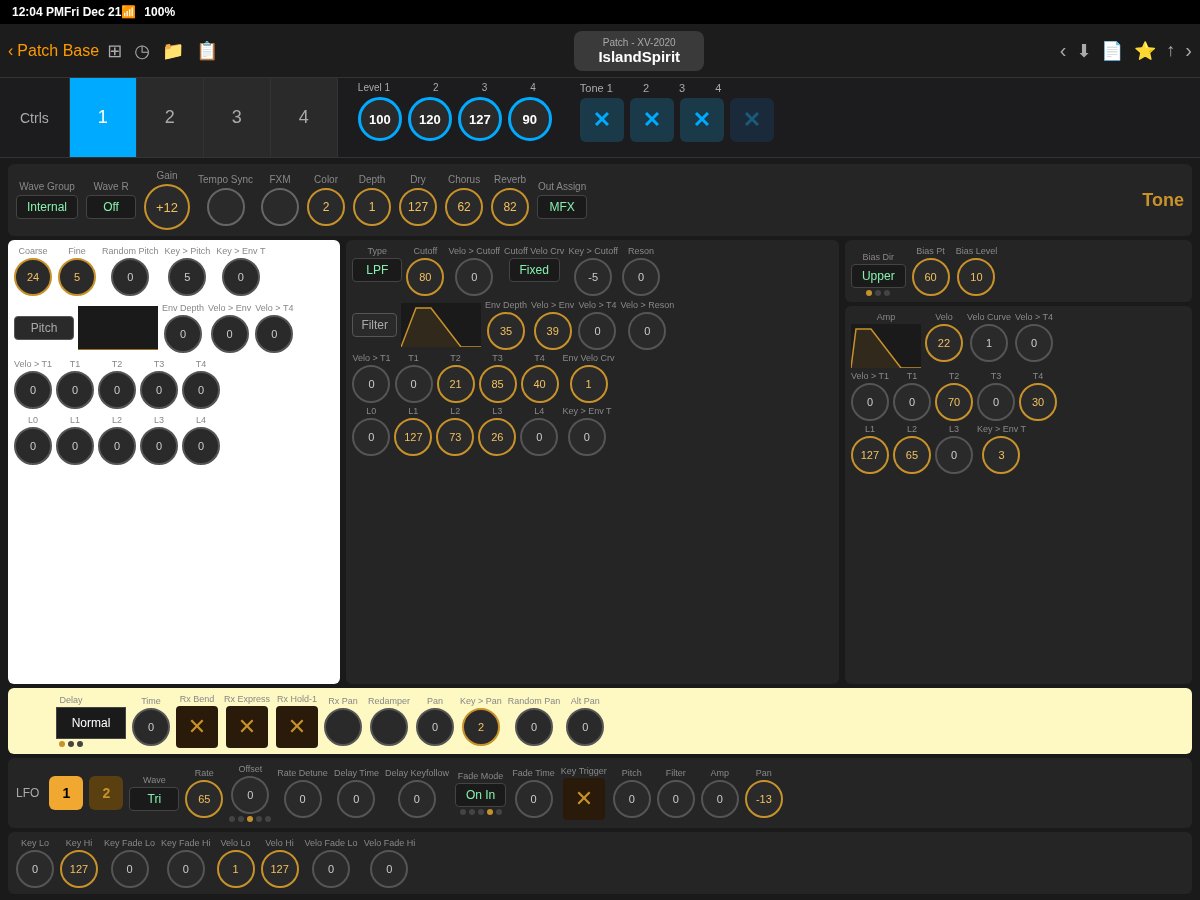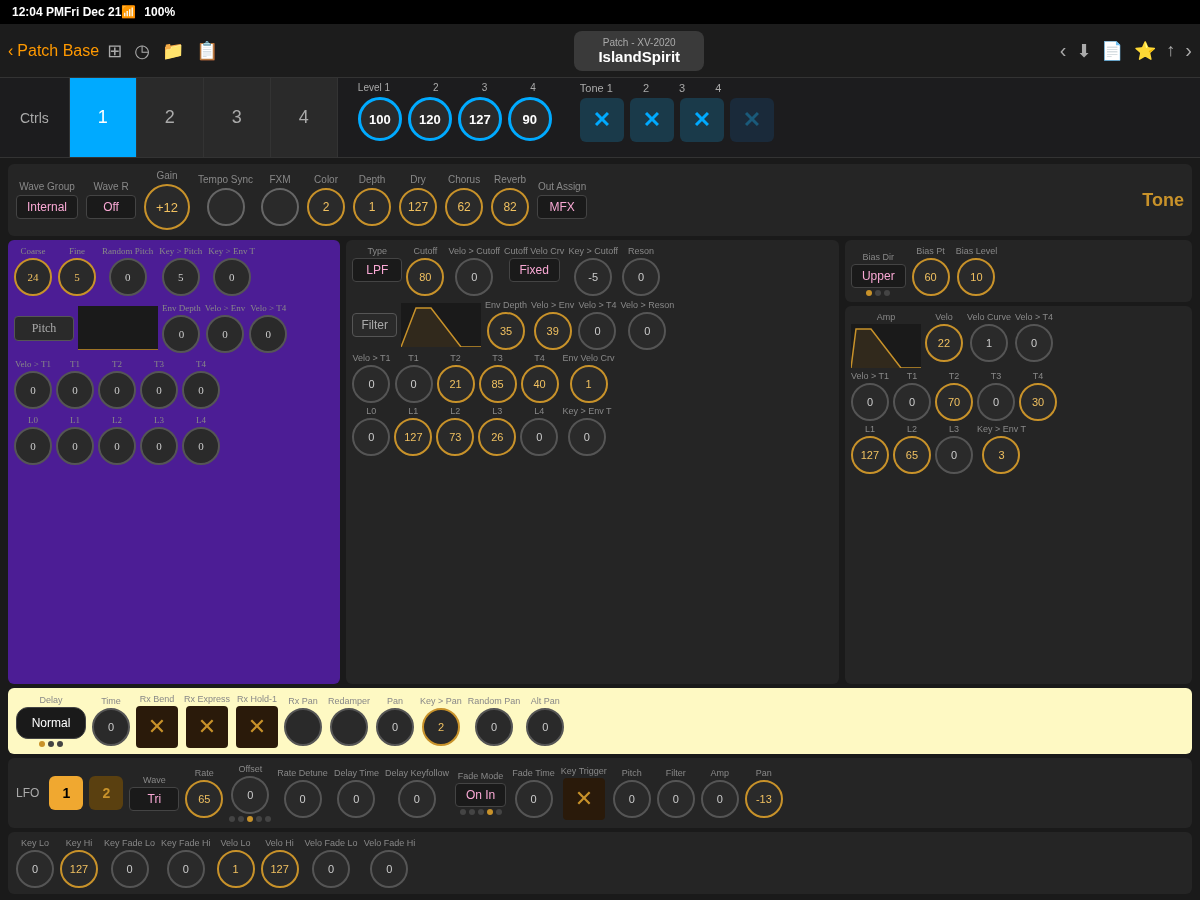--- a/index.html
+++ b/index.html
@@ -168,21 +168,21 @@
       padding: 6px 8px;
       border-radius: 6px;
     }
     .top-row-section { display: flex; flex-direction: column; align-items: center; }
     .top-lbl { font-size: 10px; color: #888; margin-bottom: 3px; }
     .val-box {
       background: #1a1a1a;
       border: 1px solid #444;
       border-radius: 4px;
       padding: 4px 10px;
-      color: #f9a8d4;
+      color: #86efac;
       font-size: 12px;
       min-width: 50px;
       text-align: center;
     }
     .val-box.wide { min-width: 120px; }
     .knob-sm {
       width: 38px; height: 38px;
       border-radius: 50%;
       border: 2px solid #666;
       background: #2a2a2a;
@@ -199,28 +199,27 @@
       font-size: 13px; color: #f0c060;
     }
     
     .mid-area {
       display: flex;
       gap: 6px;
       flex: 1;
     }
     
     .pitch-section {
-      background: #4c1d95;
+      background: #ffffff;
       border-radius: 6px;
       padding: 6px;
       flex: 1.2;
       display: flex;
       flex-direction: column;
       gap: 3px;
-      font-family: Liberation Serif, serif;
     }
     
     .filter-section {
       background: #252525;
       border-radius: 6px;
       padding: 6px;
       flex: 1.8;
     }
     
     .amp-section {
@@ -276,26 +275,27 @@
     .bigx {
       width: 42px; height: 42px;
       display: flex; align-items: center; justify-content: center;
       font-size: 22px; color: #c8922a;
       background: #2a1a0a;
       border-radius: 4px;
     }
     .normal-box {
       background: #1a1a1a;
       border: 1px solid #444;
-      border-radius: 12px;
+      border-radius: 0;
       padding: 8px 10px;
       color: #fff;
       font-size: 12px;
       min-width: 70px;
       text-align: center;
+      margin-left: 40px;
     }
   </style>
 </head>
 <body>
 
 <div id="app">
 
   <div id="status-bar">
     <span>12:04 PM</span>
     <span>Fri Dec 21</span>

